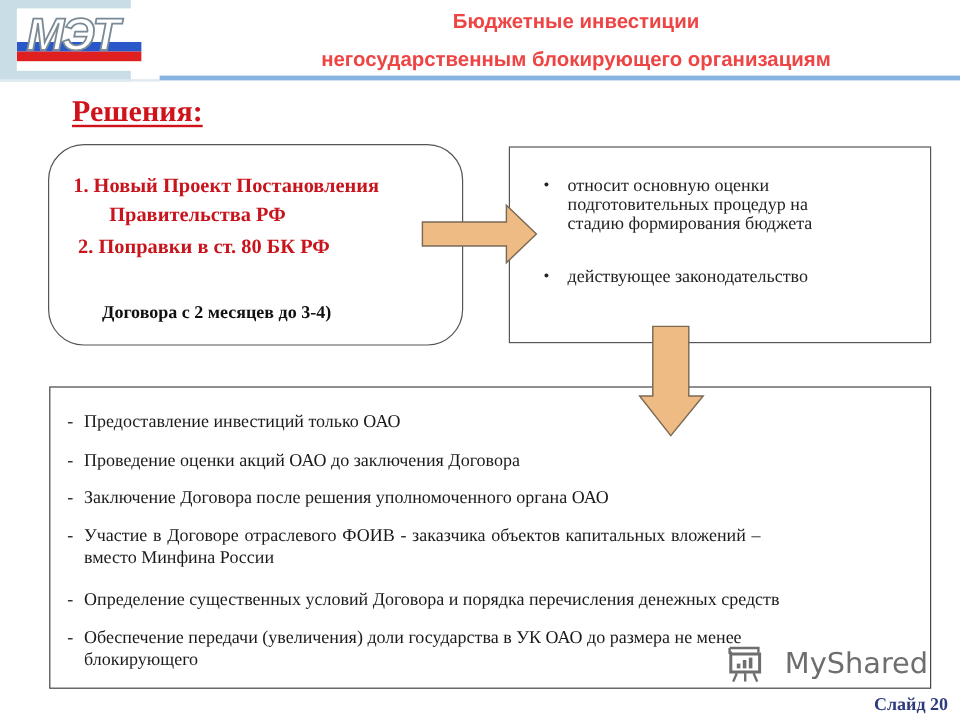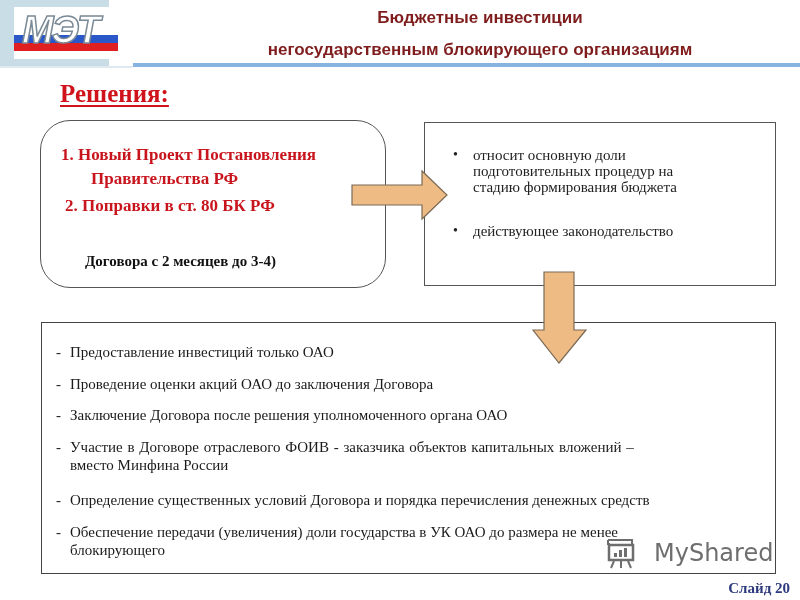--- a/index.html
+++ b/index.html
@@ -19,21 +19,21 @@
   .flag-stripe { position: absolute; left: 0; width: 104px; height: 8px; }
   .logo-letters {
     position: absolute; left: 8px; top: 2px;
     font-family: "Liberation Sans", sans-serif; font-weight: bold; font-style: italic;
     font-size: 38px; color: #ffffff; letter-spacing: -2px;
     -webkit-text-stroke: 1.5px #7a8a96;
   }
   .header-title {
     position: absolute; left: 170px; width: 620px; text-align: center;
     font-family: "Liberation Sans", sans-serif; font-weight: bold;
-    font-size: 17px; color: #7f1d1d;
+    font-size: 17px; color: #ef4444;
   }
   .header-line {
     position: absolute; left: 133px; top: 63px; width: 667px; height: 4px;
     background: #87b3e0;
   }
   .header-line-left {
     position: absolute; left: 0; top: 66px; width: 133px; height: 2px; background: #dfe9f0;
   }
   .solutions-title {
     position: absolute; left: 60px; top: 80px;
@@ -103,21 +103,21 @@
   <div class="red-line" style="left:20px;top:24px;">1.  Новый Проект Постановления</div>
   <div class="red-line" style="left:50px;top:48px;">Правительства РФ</div>
   <div class="red-line" style="left:24px;top:75px;">2. Поправки в ст. 80 БК РФ</div>
   <div class="black-line" style="left:44px;top:132px;">Договора с 2 месяцев  до 3-4)</div>
 </div>
 
 <div class="right-box">
   <div class="bullet-item" style="top:24px;">
     <span class="bullet-dot">•</span>
     <div class="bullet-text">
-      <div>относит основную доли</div>
+      <div>относит основную оценки</div>
       <div>подготовительных процедур на</div>
       <div>стадию формирования бюджета</div>
     </div>
   </div>
   <div class="bullet-item" style="top:100px;">
     <span class="bullet-dot">•</span>
     <div class="bullet-text">
       <div>действующее законодательство</div>
     </div>
   </div>

